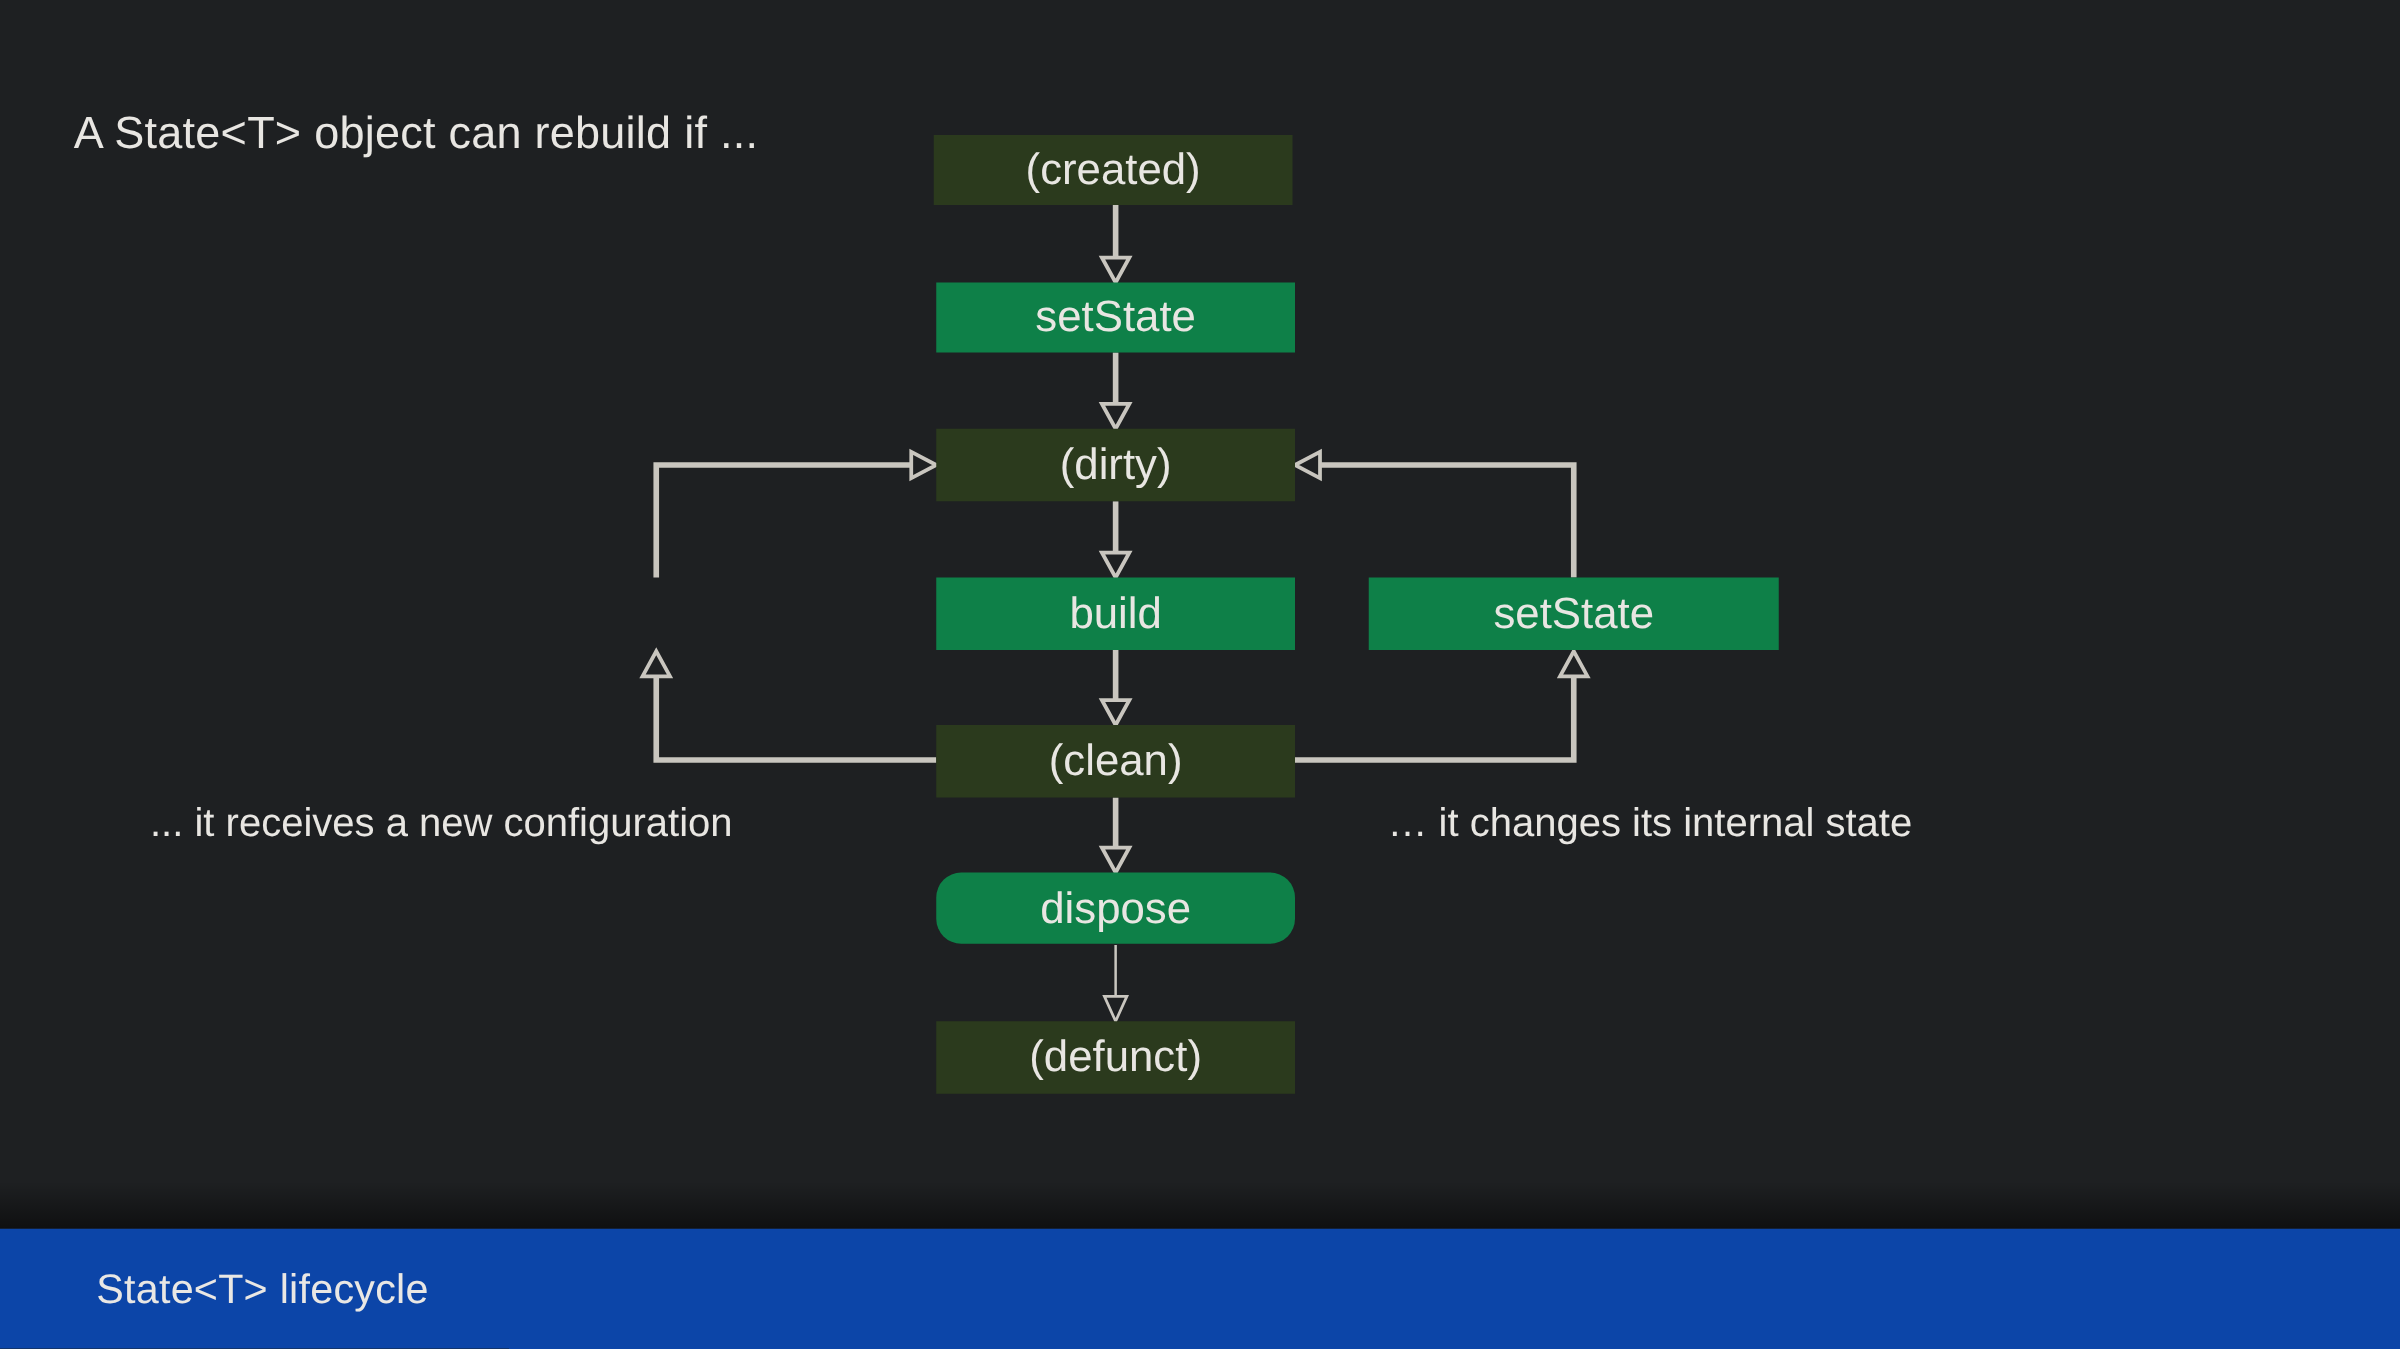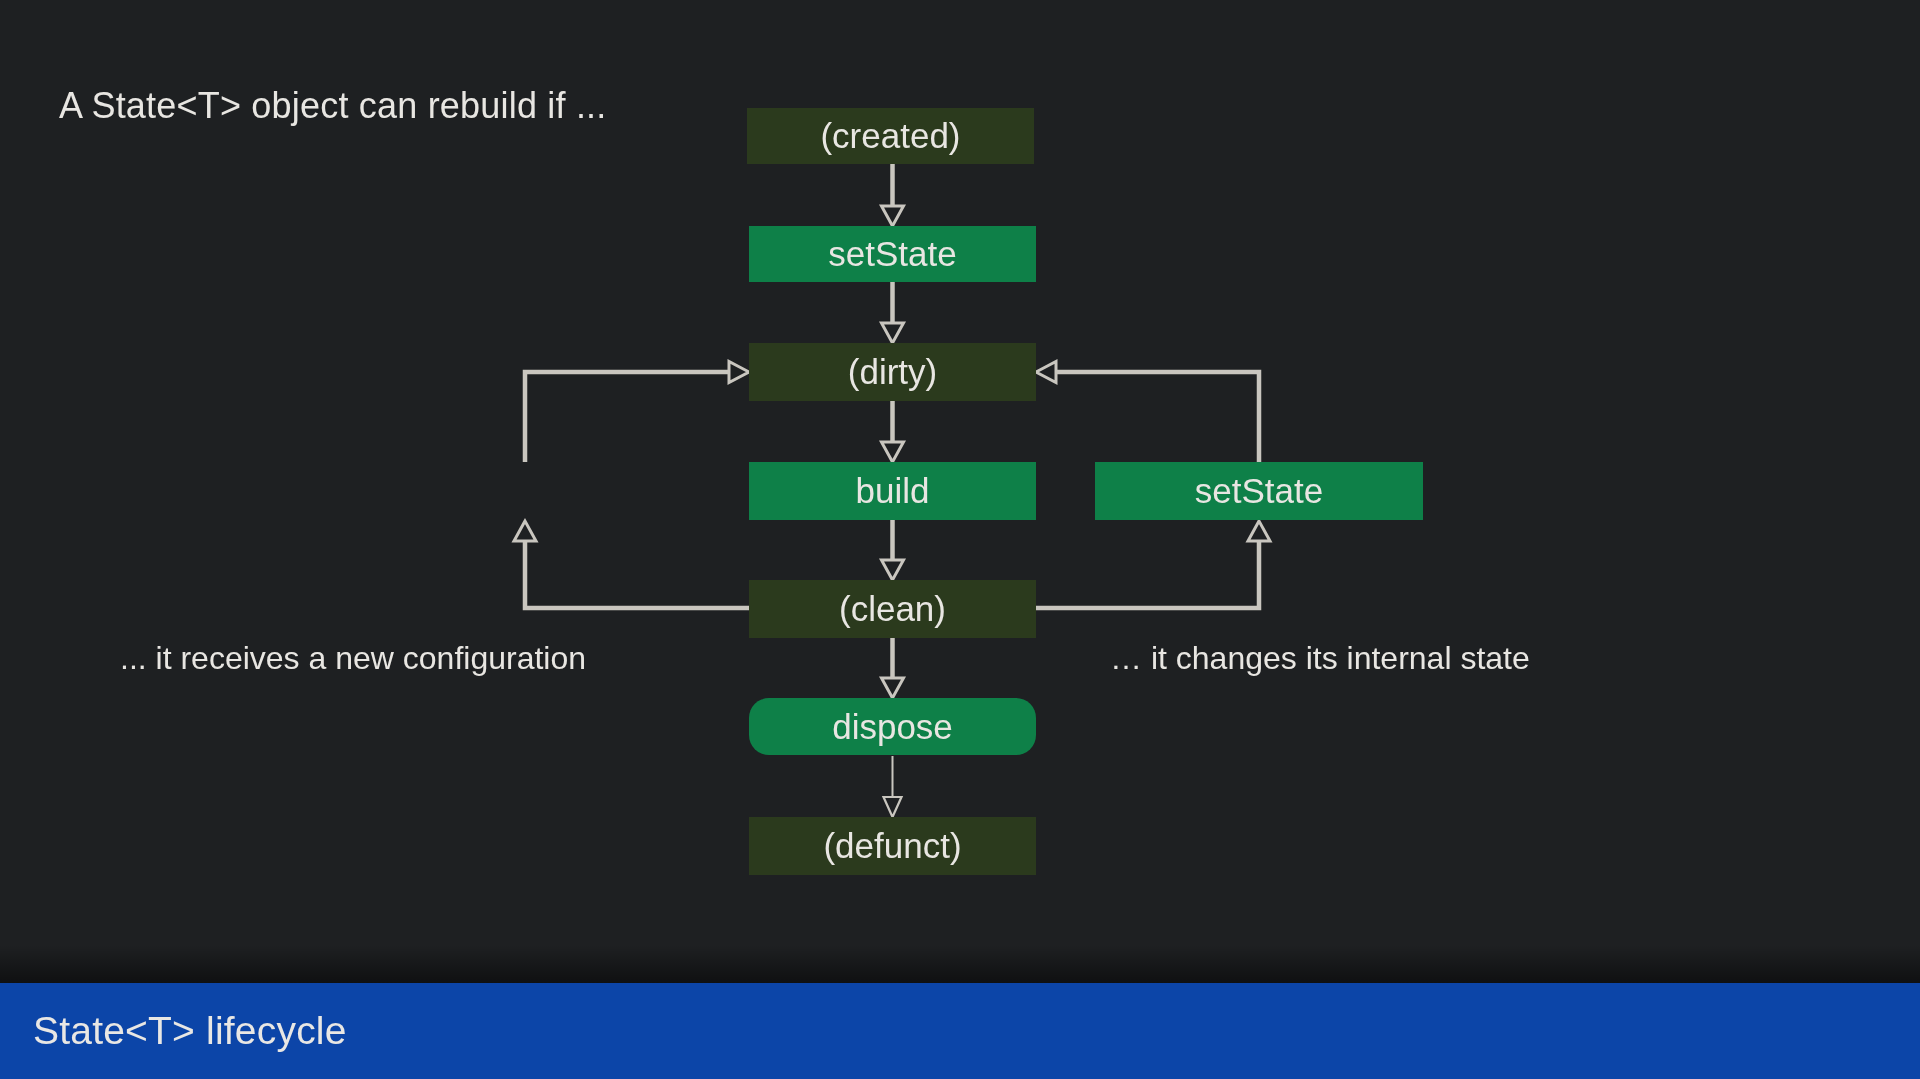--- a/index.html
+++ b/index.html
@@ -43,21 +43,21 @@
   .footer-shadow{
     position:absolute;left:0;top:945px;width:1920px;height:38px;
     background:linear-gradient(to bottom, rgba(0,0,0,0), rgba(0,0,0,0.5));
   }
   .footer{
     position:absolute;left:0;top:983px;width:1920px;height:96px;
     background:var(--footer-bg);
     display:flex;align-items:center;
     padding-left:33px;
   }
-  .footer span{font-size:39px;color:var(--footer-text);letter-spacing:0.2px;}
+  .footer span{font-size:33px;color:var(--footer-text);letter-spacing:0.2px;margin-left:44px;}
 </style>
 </head>
 <body>
 
 <div class="slide">
 
   <div class="title">A State&lt;T&gt; object can rebuild if ...</div>
 
   <svg class="edges" viewBox="0 0 1920 1079" width="1920" height="1079" xmlns="http://www.w3.org/2000/svg">
 

